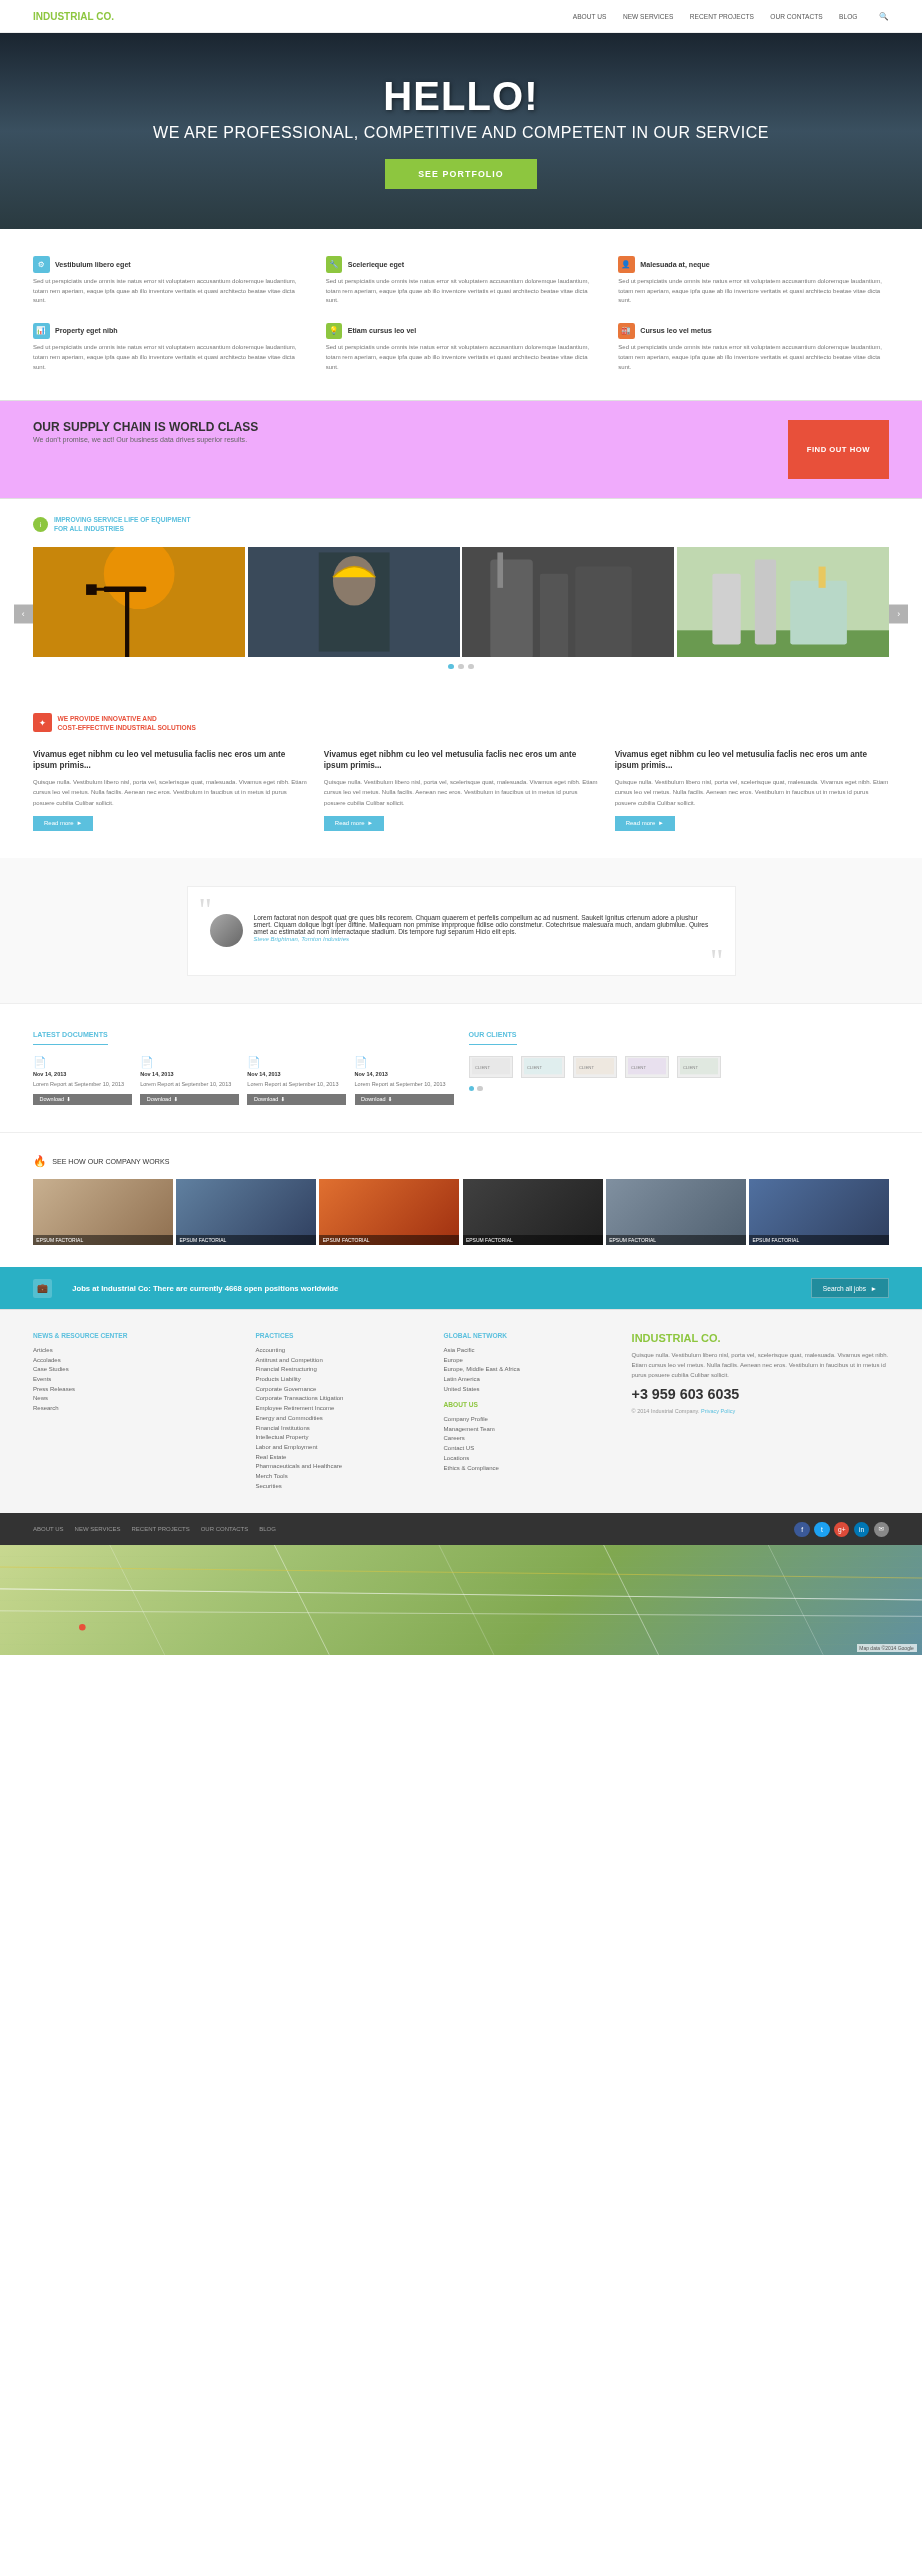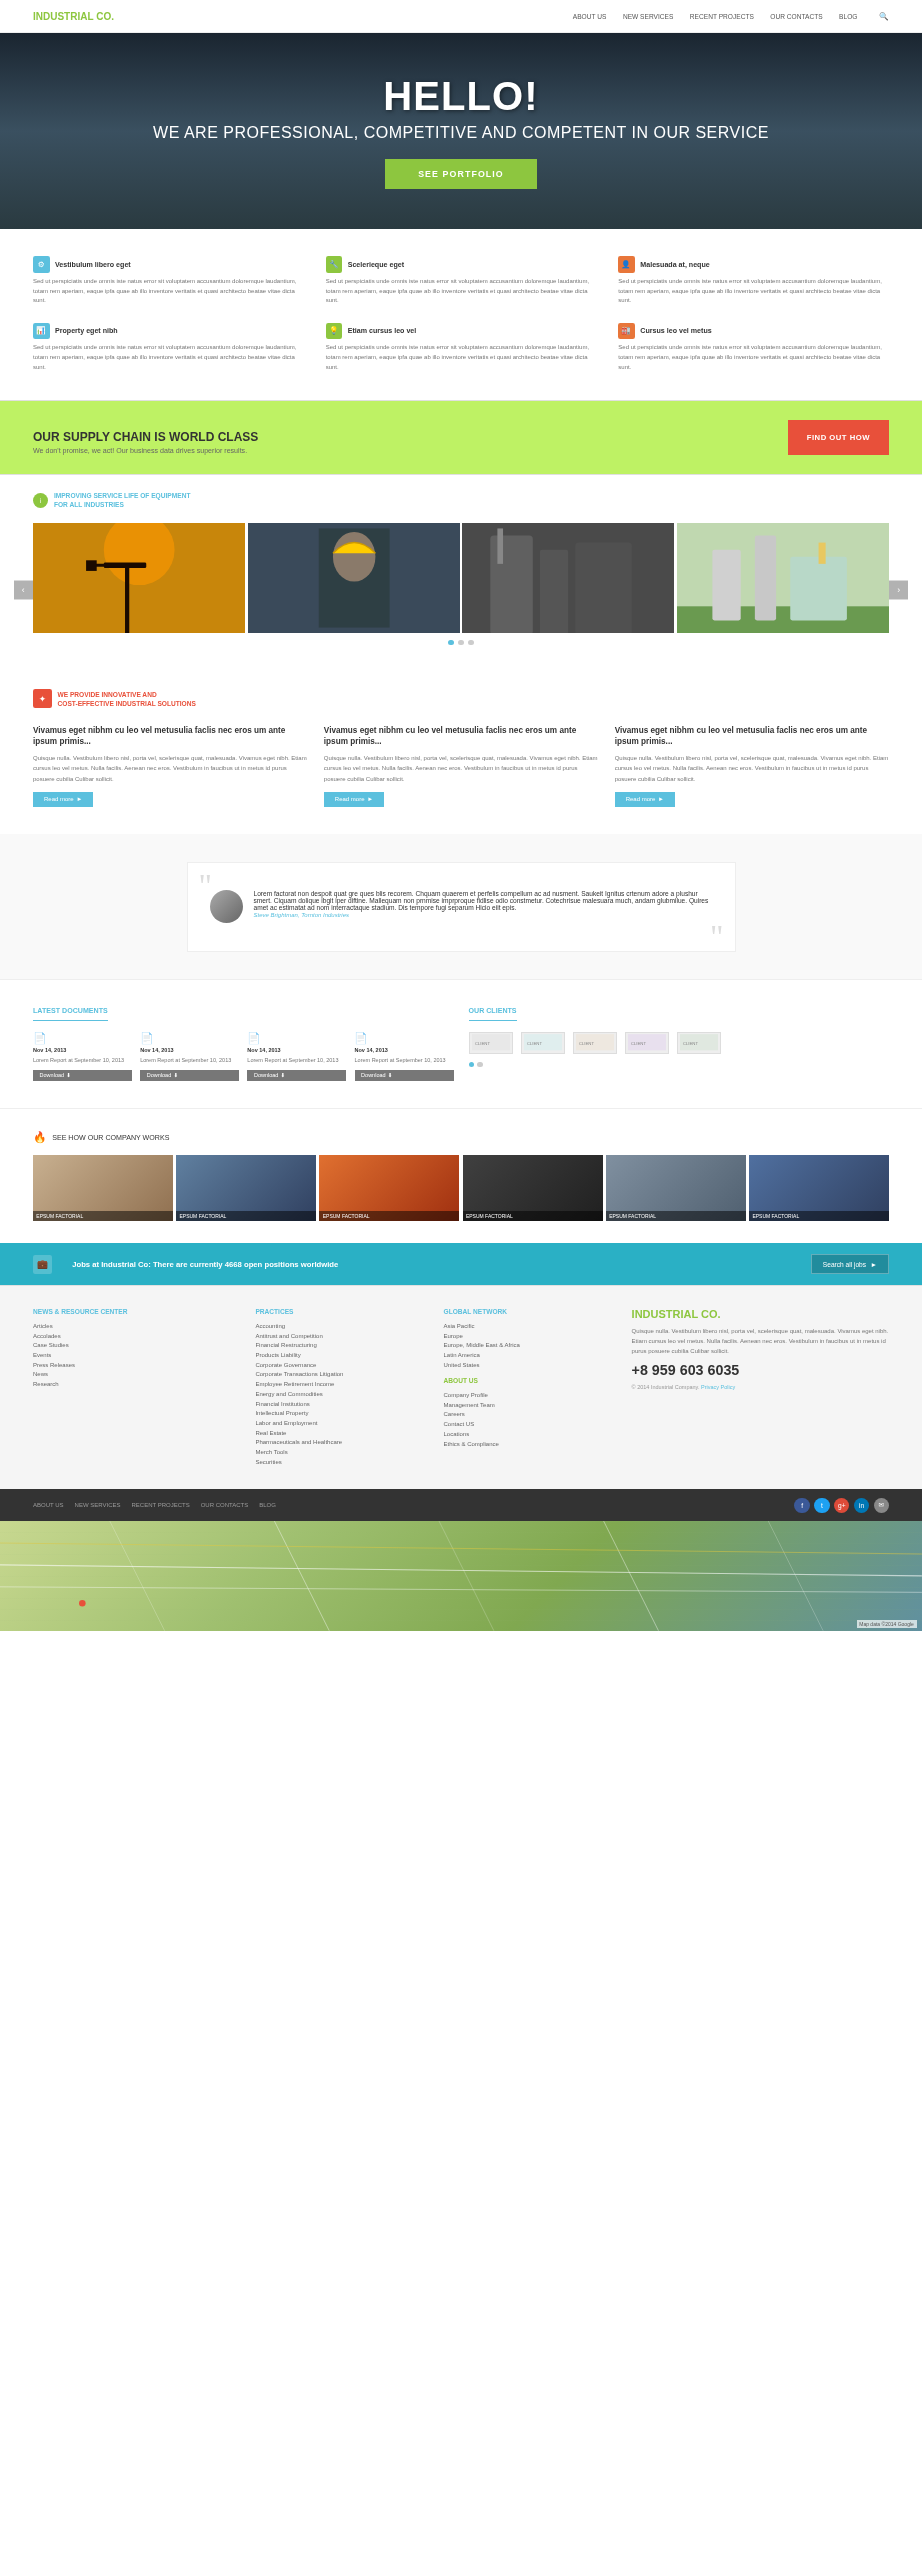--- a/index.html
+++ b/index.html
@@ -26,24 +26,24 @@
     .features-grid { display: grid; grid-template-columns: repeat(3, 1fr); gap: 16.5px 22px; }
     .feature-item { display: flex; flex-direction: column; gap: 4.4px; }
     .feature-header { display: flex; align-items: center; gap: 5.5px; }
     .feature-icon { width: 16.5px; height: 16.5px; background: #5bc0de; border-radius: 2.2px; display: flex; align-items: center; justify-content: center; color: #fff; font-size: 7.7px; flex-shrink: 0; }
     .feature-icon.green { background: #8dc63f; }
     .feature-icon.orange { background: #e8763a; }
     .feature-title { font-size: 7.1px; font-weight: bold; color: #333; }
     .feature-text { font-size: 6px; color: #777; line-height: 1.6; }
 
     
-    .supply-banner { background: #bef264; padding: 19px 33px; display: flex; align-items: flex-end; justify-content: space-between; border-top: 0.5px solid #e0e0e0; border-bottom: 0.5px solid #e0e0e0; }
+    .supply-banner { background: #f0abfc; padding: 19px 33px; display: flex; align-items: flex-start; justify-content: space-between; border-top: 0.5px solid #e0e0e0; border-bottom: 0.5px solid #e0e0e0; }
     .supply-text h2 { font-size: 12px; font-weight: bold; color: #333; text-transform: uppercase; }
     .supply-text p { font-size: 7.1px; color: #666; margin-top: 2.7px; }
-    .btn-findout { background: #e8503a; color: #fff; border: none; padding: 13px 19px; font-size: 7.7px; font-weight: bold; cursor: pointer; text-transform: uppercase; letter-spacing: 0.5px; }
+    .btn-findout { background: #e8503a; color: #fff; border: none; padding: 25px 19px; font-size: 7.7px; font-weight: bold; cursor: pointer; text-transform: uppercase; letter-spacing: 0.5px; }
 
     
     .improving { padding: 16.5px 33px 8.2px; background: #fff; }
     .improving-label { display: flex; align-items: center; gap: 5.5px; }
     .improving-icon { width: 15.4px; height: 15.4px; background: #8dc63f; border-radius: 50%; display: flex; align-items: center; justify-content: center; color: #fff; font-size: 6.6px; }
     .improving-text { font-size: 6.6px; font-weight: bold; color: #5bc0de; text-transform: uppercase; line-height: 1.4; }
 
     
     .carousel-section { position: relative; background: #fff; padding: 5.5px 0 16.5px; }
     .carousel-inner { display: flex; align-items: center; justify-content: center; gap: 0; overflow: hidden; margin: 0 33px; }
@@ -522,21 +522,21 @@
         <li><a href="#">Locations</a></li>
         <li><a href="#">Ethics &amp; Compliance</a></li>
       </ul>
     </div>
 
     <div class="footer-section">
       <div class="footer-logo">
         <span>INDUSTRIAL</span><span style="color:#8dc63f"> CO.</span>
       </div>
       <p class="footer-desc">Quisque nulla. Vestibulum libero nisl, porta vel, scelerisque quat, malesuada. Vivamus eget nibh. Etiam cursus leo vel metus. Nulla facilis. Aenean nec eros. Vestibulum in faucibus ut in metus id purus posuere cubilia Culibar sollicit.</p>
-      <div class="footer-phone">+8 959 603 6035</div>
+      <div class="footer-phone">+3 959 603 6035</div>
       <p class="footer-copy">
         <span>© 2014 Industrial Company.</span>
         <a href="#">Privacy Policy</a>
       </p>
     </div>
   </div>
 </footer>
 
 <div class="bottom-nav">
   <div class="bottom-nav-links">

